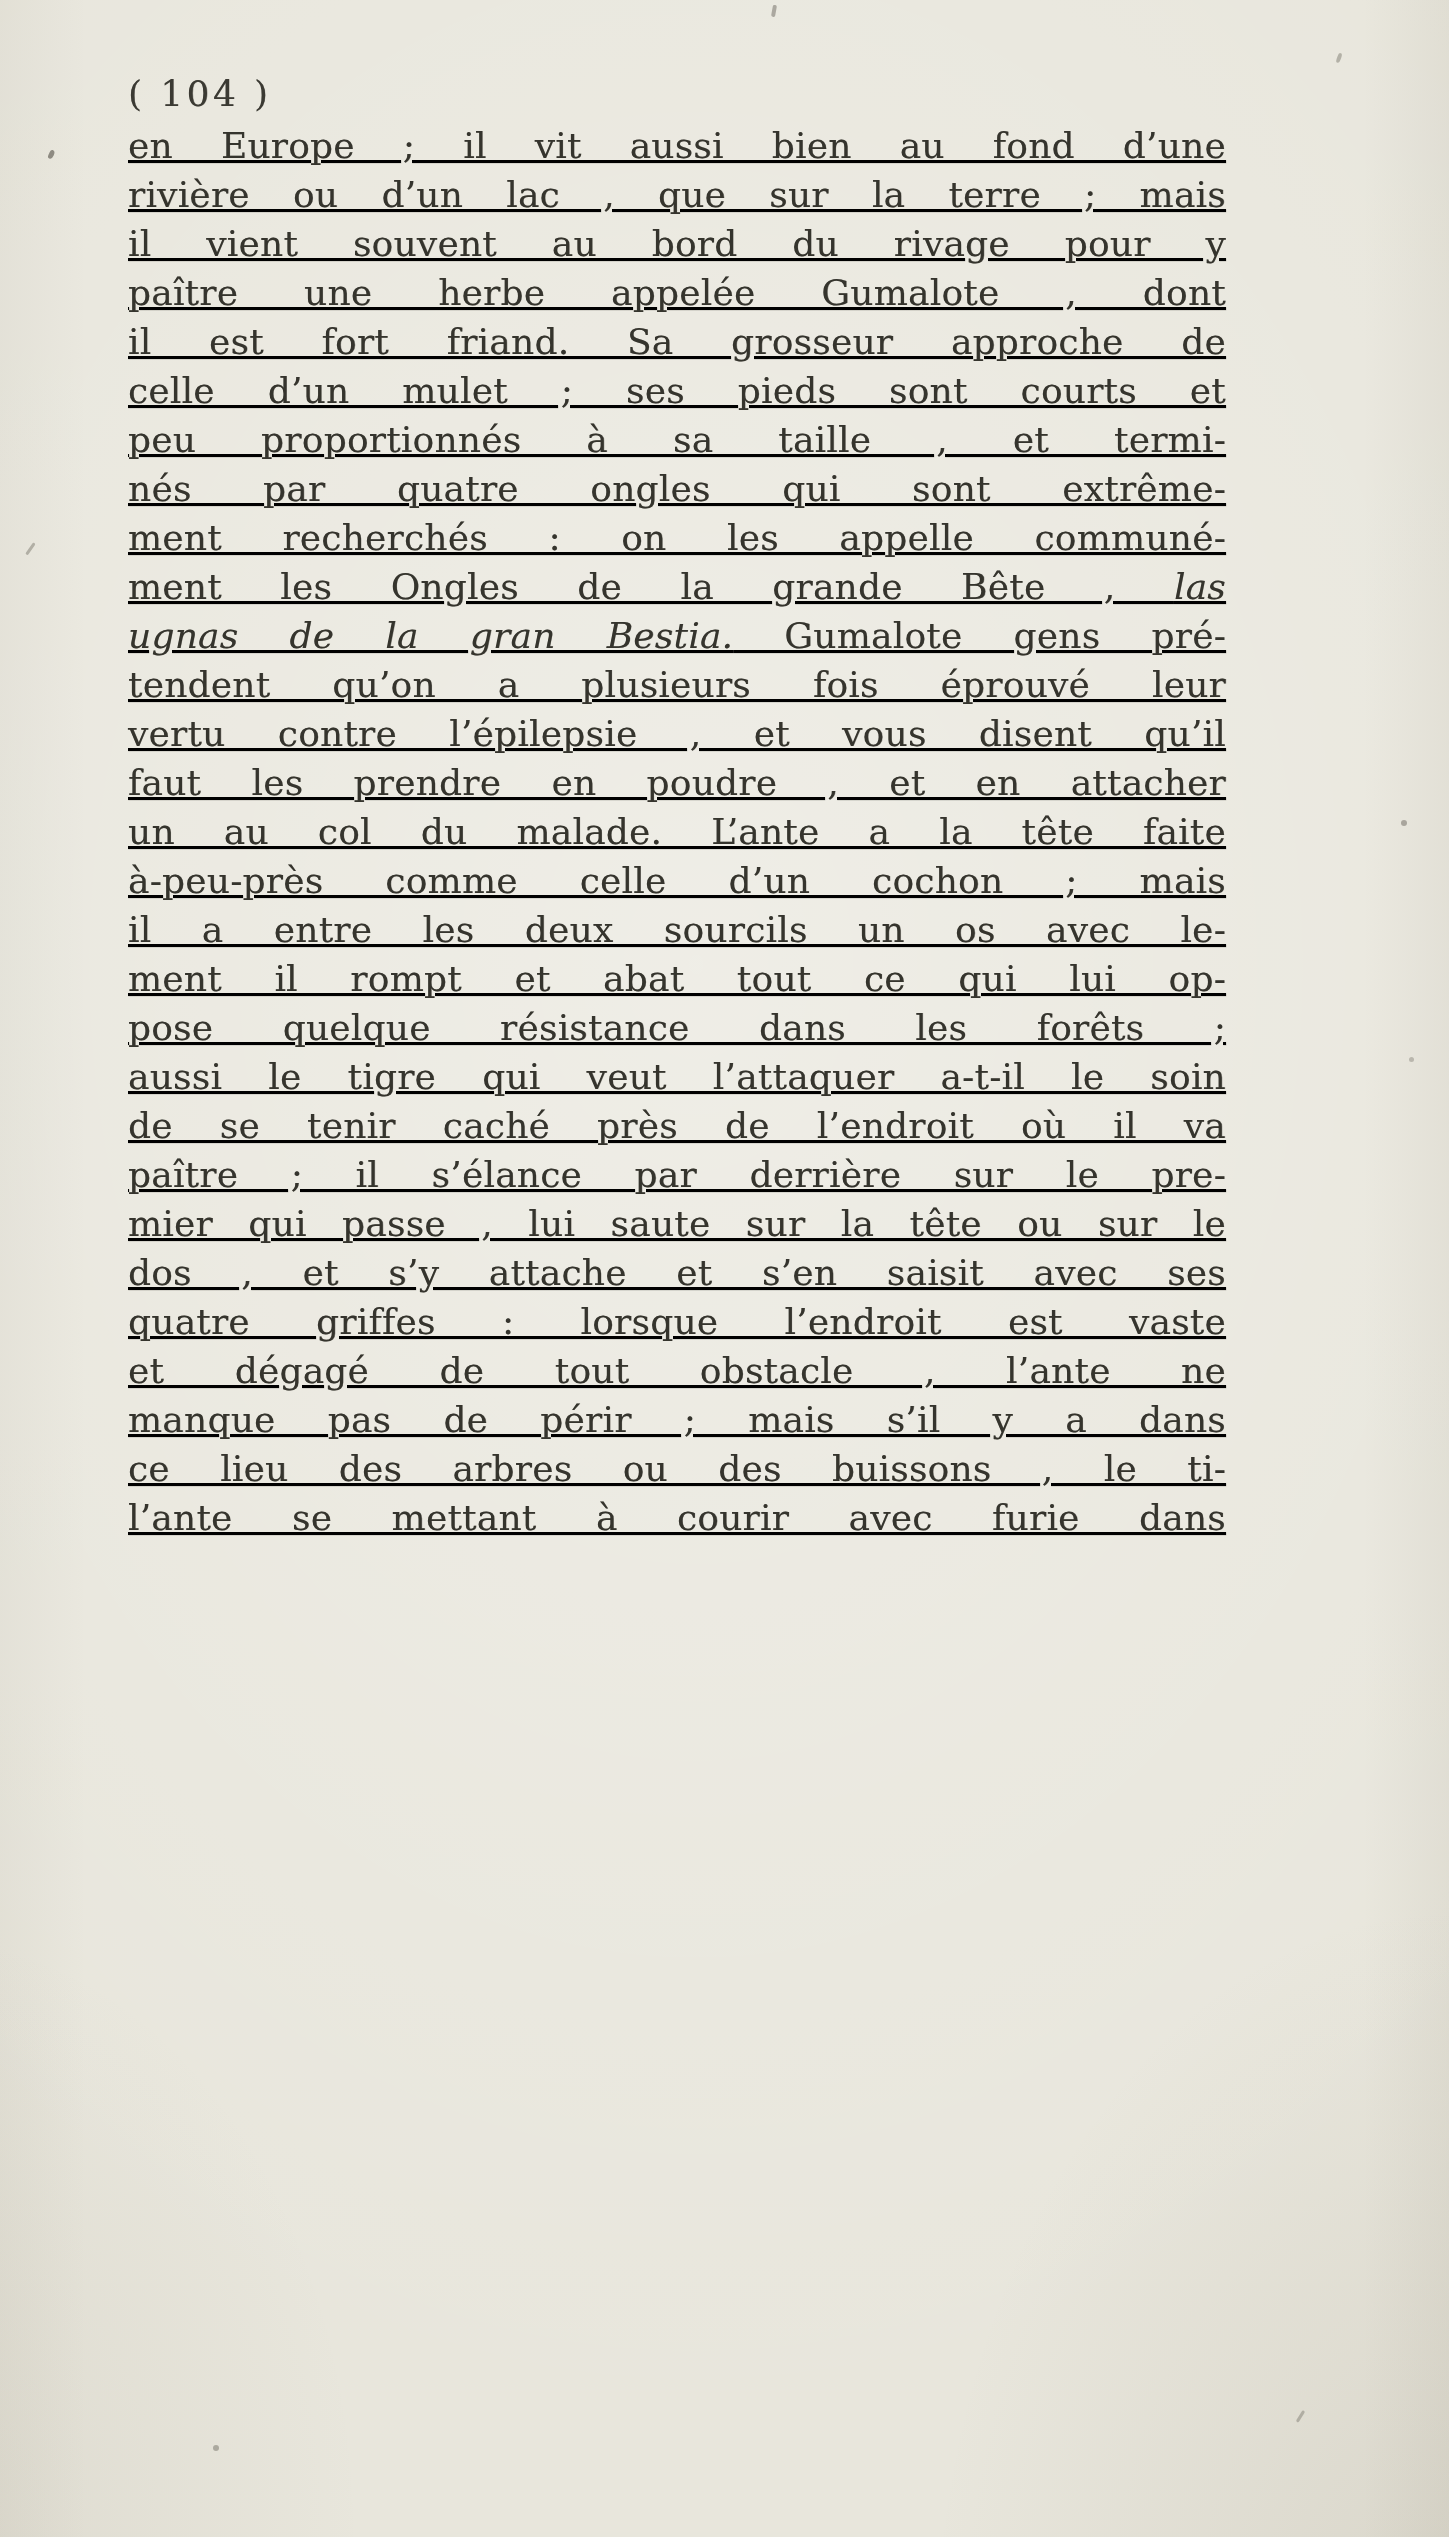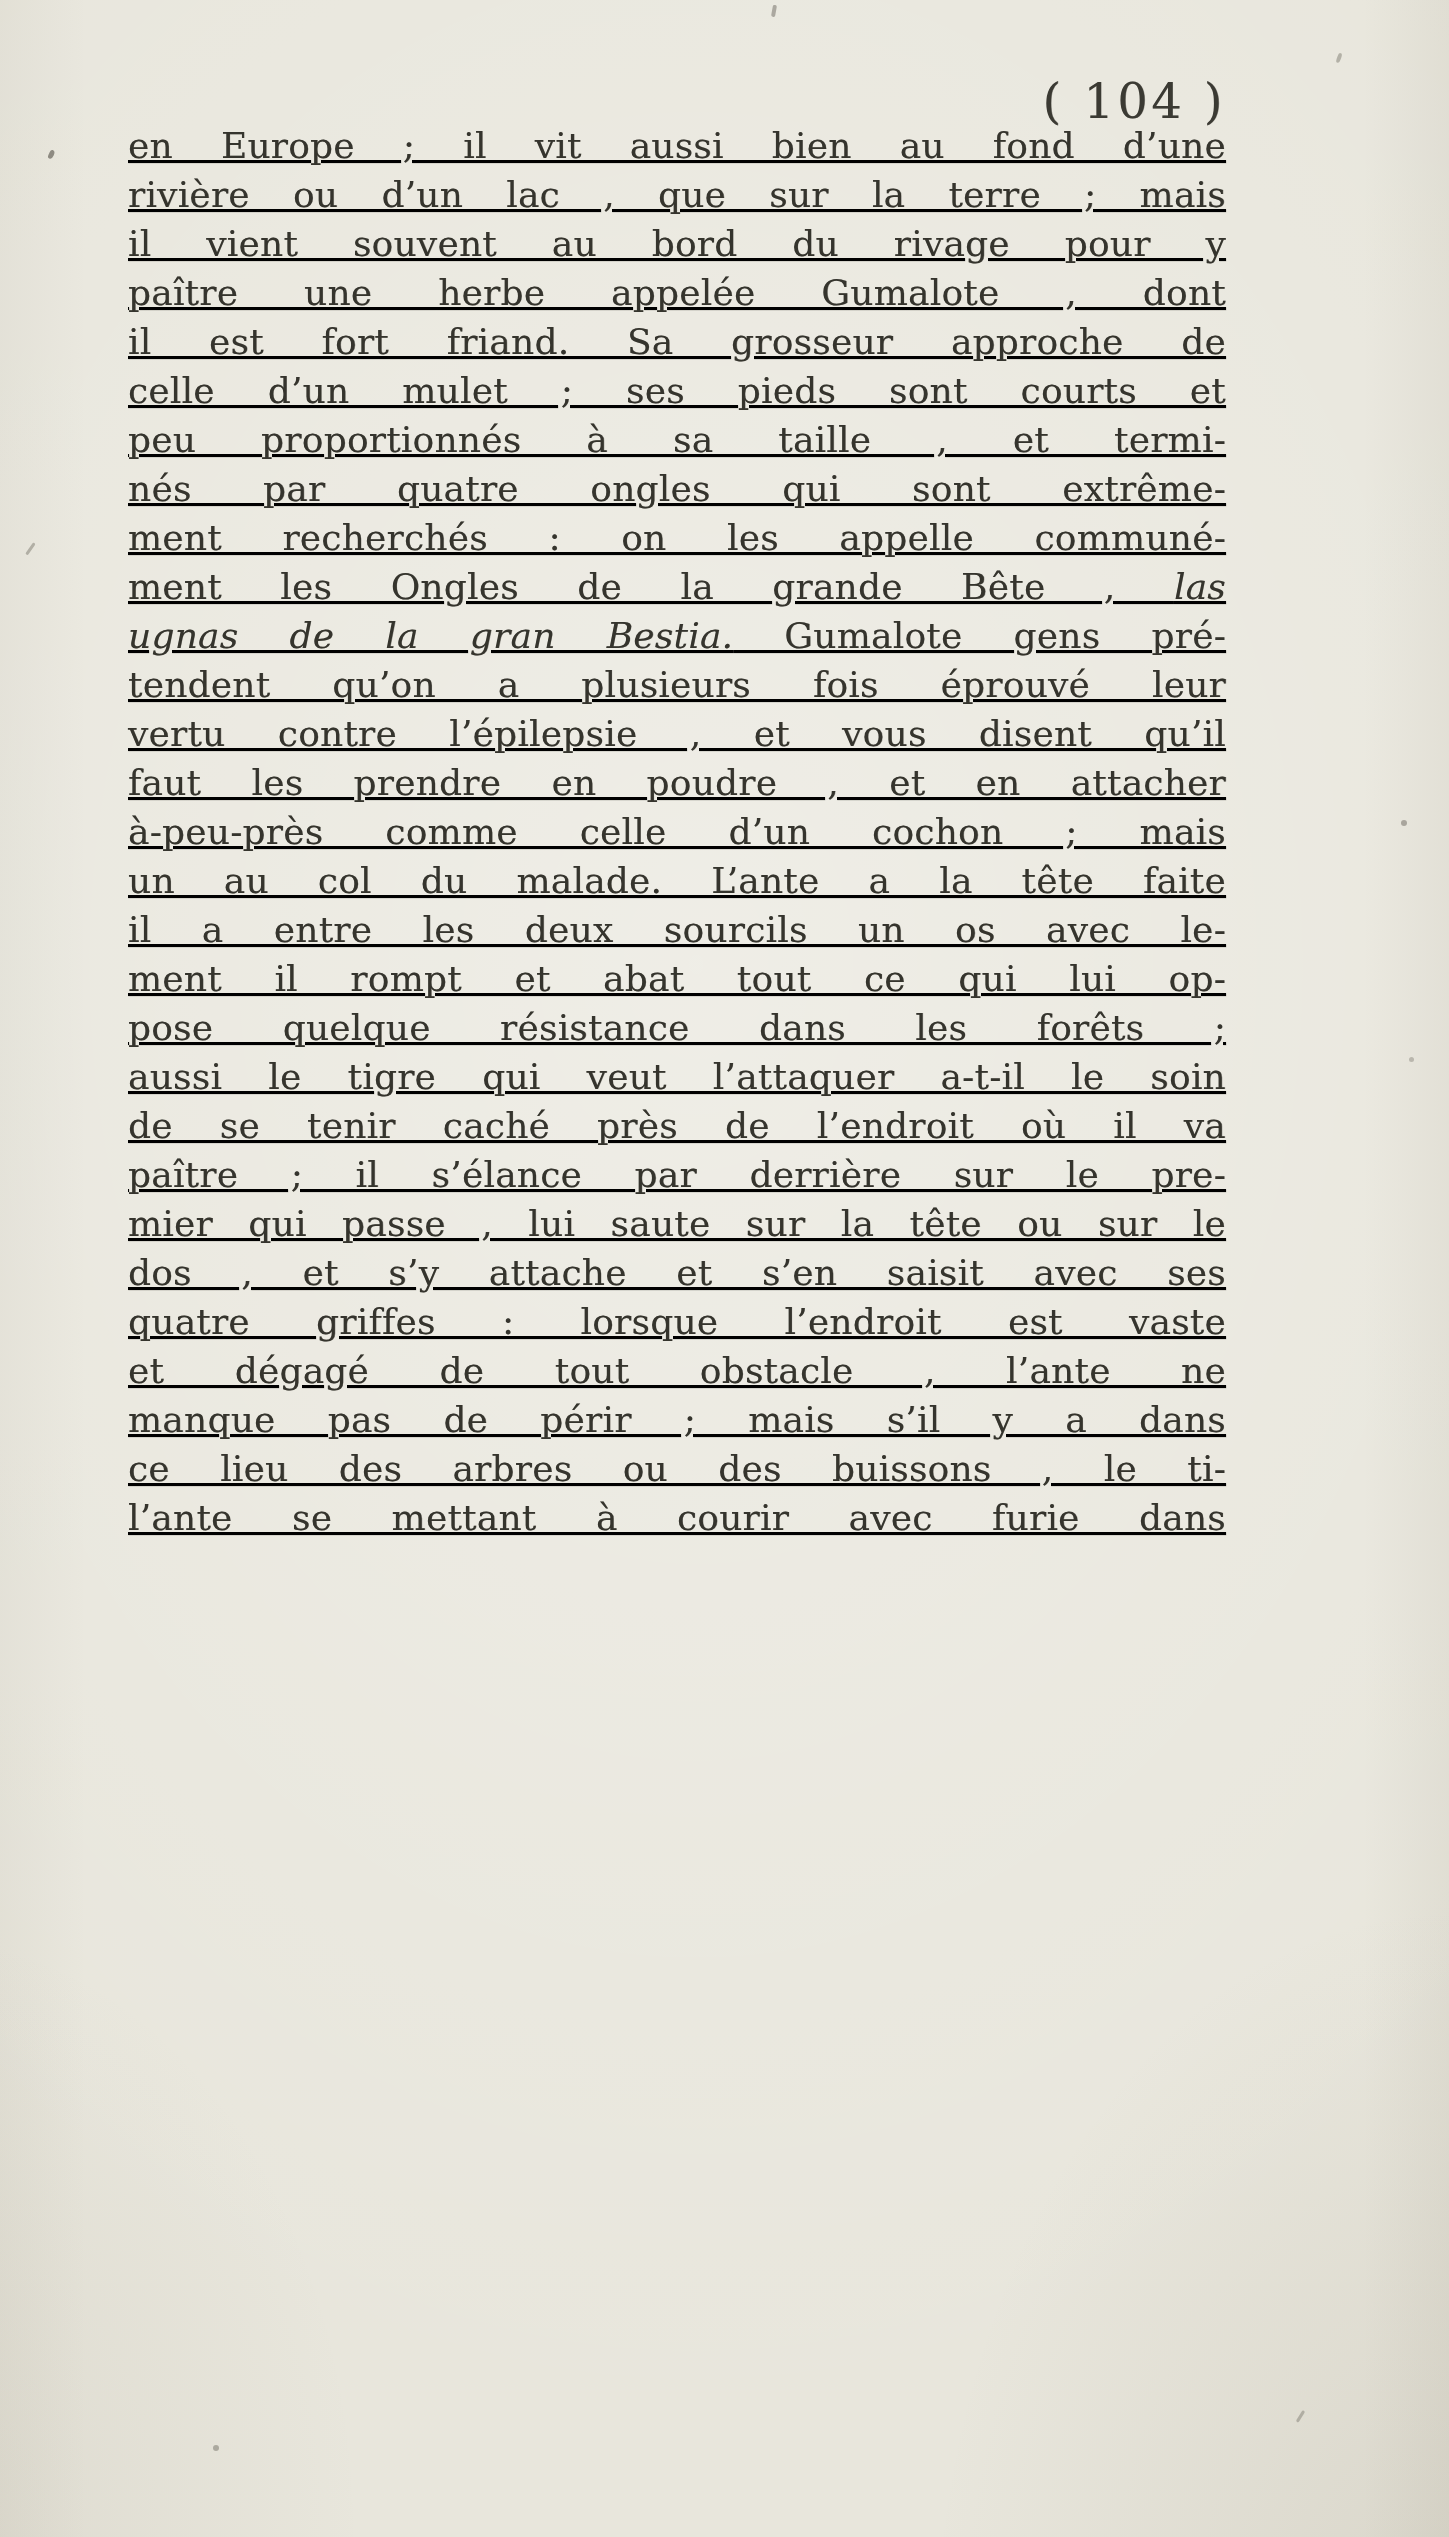--- a/index.html
+++ b/index.html
@@ -23,22 +23,22 @@
       radial-gradient(ellipse 120% 90% at 48% 38%, rgba(255,255,255,0.30), rgba(255,255,255,0) 65%),
       radial-gradient(ellipse 60% 50% at 100% 105%, rgba(125,115,92,0.14), rgba(0,0,0,0) 60%),
       radial-gradient(ellipse 50% 40% at -5% 100%, rgba(125,115,92,0.10), rgba(0,0,0,0) 60%),
       linear-gradient(90deg, rgba(120,112,92,0.06), rgba(0,0,0,0) 6%, rgba(0,0,0,0) 94%, rgba(120,112,92,0.08));
   }
   .page-number {
     position: absolute;
     top: 73px;
     left: 128px;
     width: 1098px;
-    text-align: right;
-    font-size: 48px;
+    text-align: left;
+    font-size: 36px;
     letter-spacing: 3.4px;
     color: #3b3a33;
     text-shadow: 0.3px 0.3px 0.6px rgba(60,58,50,0.45);
   }
   .text-block {
     position: absolute;
     top: 121px;
     left: 128px;
     width: 1098px;
     text-decoration: underline;
@@ -88,22 +88,22 @@
       <div class="line"><span class="seg">il est fort friand. Sa grosseur approche de</span></div>
       <div class="line"><span class="seg">celle d’un mulet ; ses pieds sont courts et</span></div>
       <div class="line"><span class="seg">peu proportionnés à sa taille , et termi-</span></div>
       <div class="line"><span class="seg">nés par quatre ongles qui sont extrême-</span></div>
       <div class="line"><span class="seg">ment recherchés : on les appelle communé-</span></div>
       <div class="line"><span class="seg">ment les Ongles de la grande Bête , </span><span class="seg italic">las</span></div>
       <div class="line"><span class="seg italic">ugnas de la gran Bestia.</span><span class="seg"> Gumalote gens pré-</span></div>
       <div class="line"><span class="seg">tendent qu’on a plusieurs fois éprouvé leur</span></div>
       <div class="line"><span class="seg">vertu contre l’épilepsie , et vous disent qu’il</span></div>
       <div class="line"><span class="seg">faut les prendre en poudre , et en attacher</span></div>
+      <div class="line"><span class="seg">un au col du malade. L’ante a la tête faite</span></div>
       <div class="line"><span class="seg">à-peu-près comme celle d’un cochon ; mais</span></div>
-      <div class="line"><span class="seg">un au col du malade. L’ante a la tête faite</span></div>
       <div class="line"><span class="seg">il a entre les deux sourcils un os avec le-</span></div>
       <div class="line"><span class="seg">ment il rompt et abat tout ce qui lui op-</span></div>
       <div class="line"><span class="seg">pose quelque résistance dans les forêts ;</span></div>
       <div class="line"><span class="seg">aussi le tigre qui veut l’attaquer a-t-il le soin</span></div>
       <div class="line"><span class="seg">de se tenir caché près de l’endroit où il va</span></div>
       <div class="line"><span class="seg">paître ; il s’élance par derrière sur le pre-</span></div>
       <div class="line"><span class="seg">mier qui passe , lui saute sur la tête ou sur le</span></div>
       <div class="line"><span class="seg">dos , et s’y attache et s’en saisit avec ses</span></div>
       <div class="line"><span class="seg">quatre griffes : lorsque l’endroit est vaste</span></div>
       <div class="line"><span class="seg">et dégagé de tout obstacle , l’ante ne</span></div>

